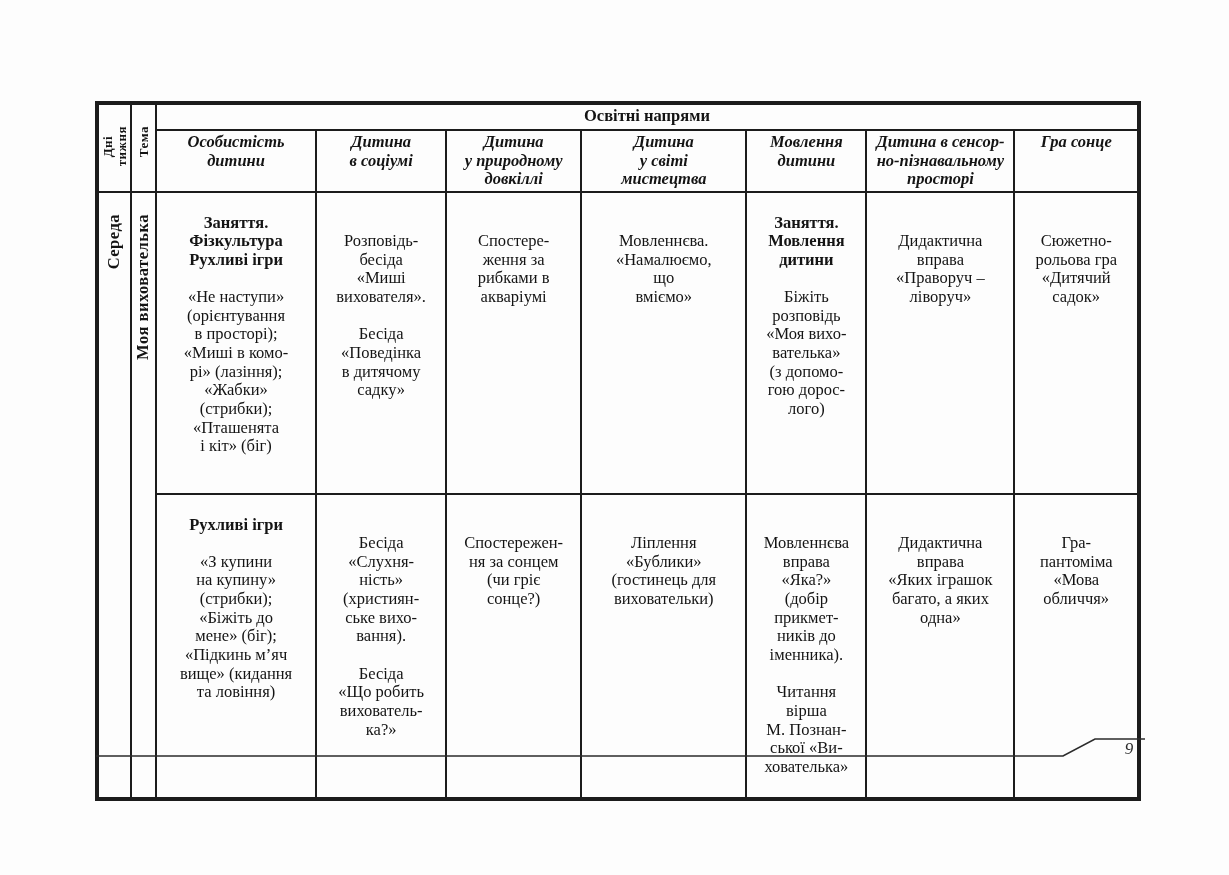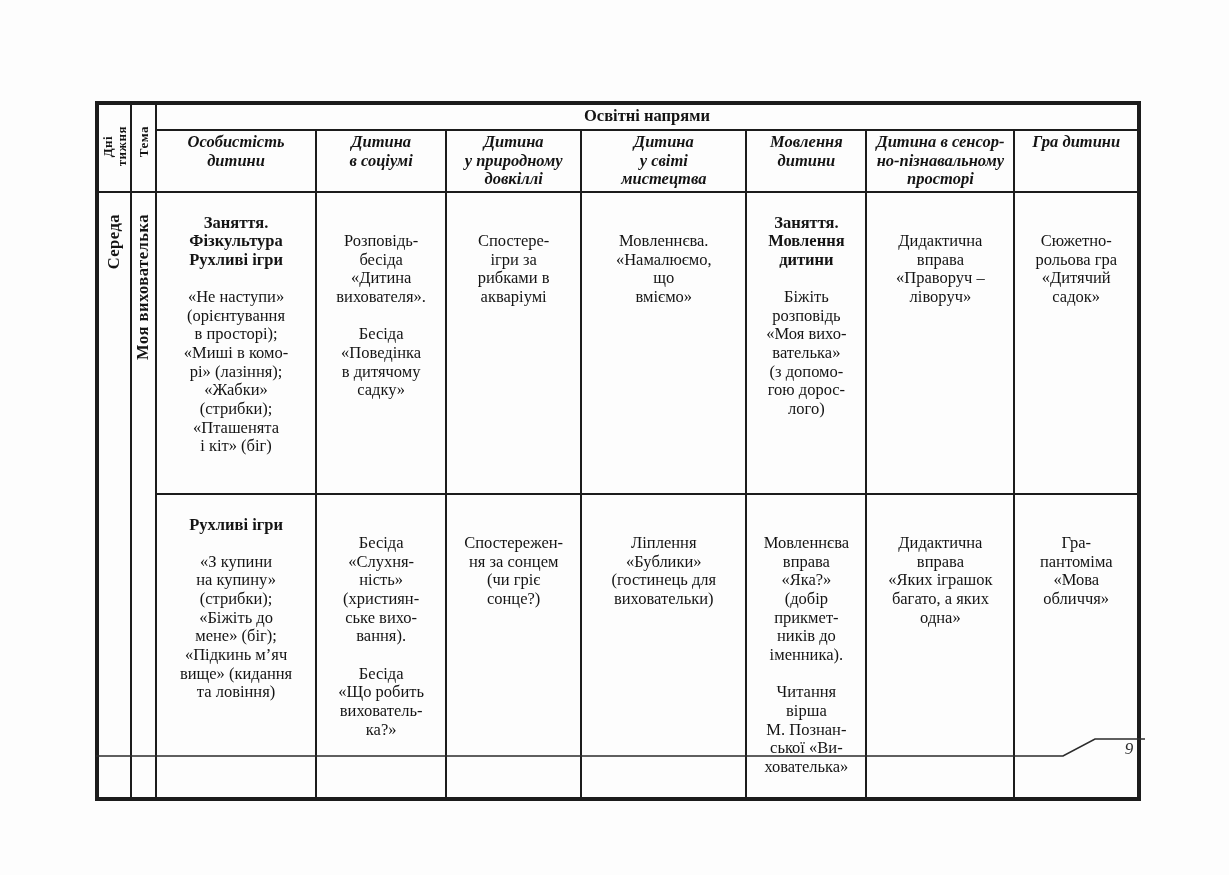--- a/index.html
+++ b/index.html
@@ -95,21 +95,21 @@
 у природному
 довкіллі</td>
       <td class="head">Дитина
 у світі
 мистецтва</td>
       <td class="head">Мовлення
 дитини</td>
       <td class="head">Дитина в сенсор-
 но-пізнавальному
 просторі</td>
-      <td class="head">Гра дитини</td>
+      <td class="head">Гра сонце</td>
     </tr>
     <tr class="r-body">
       <td rowspan="2" class="vcell col-days">
         <div class="vtext big">Середа</div>
       </td>
       <td rowspan="2" class="vcell col-theme">
         <div class="vtext big">Моя вихователька</div>
       </td>
       <td class="body">
         <div class="b">Заняття.
@@ -122,32 +122,32 @@
 рі» (лазіння);
 «Жабки»
 (стрибки);
 «Пташенята
 і кіт» (біг)</div>
       </td>
       <td class="body">
         
         <div class="t">Розповідь-
 бесіда
-«Дитина
+«Миші
 вихователя».
 
 Бесіда
 «Поведінка
 в дитячому
 садку»</div>
       </td>
       <td class="body">
         
         <div class="t">Спостере-
-ігри за
+ження за
 рибками в
 акваріумі</div>
       </td>
       <td class="body">
         
         <div class="t">Мовленнєва.
 «Намалюємо,
 що
 вміємо»</div>
       </td>

